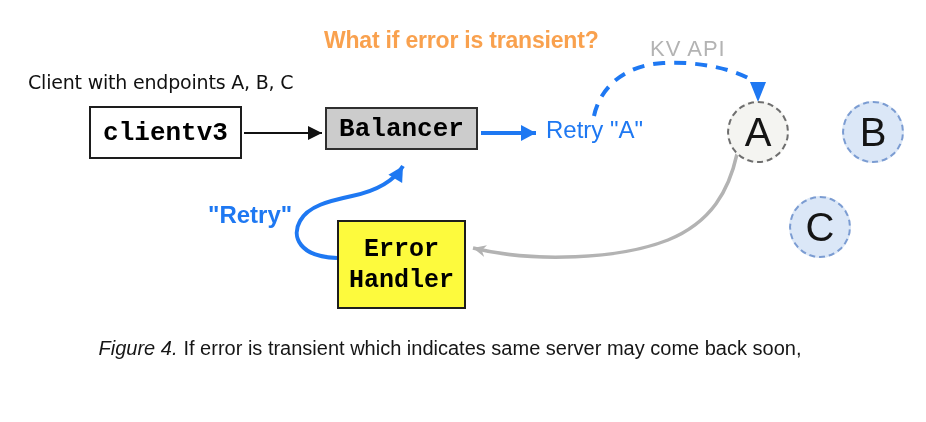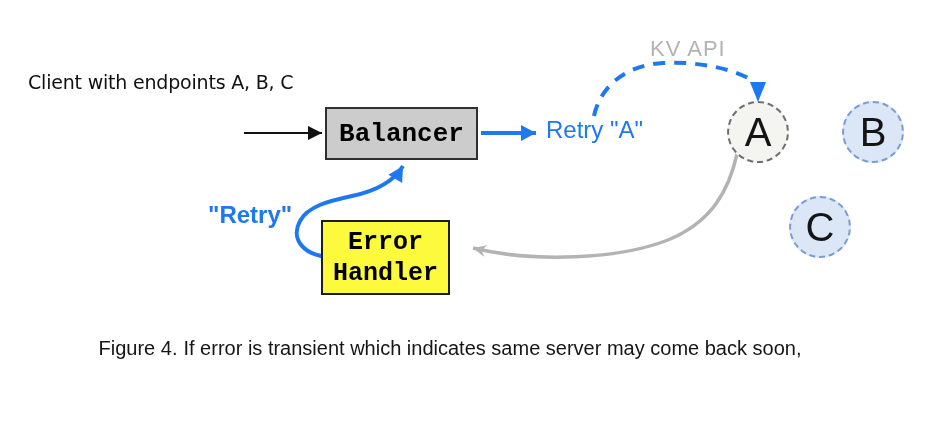--- a/index.html
+++ b/index.html
@@ -16,40 +16,40 @@
   .heading{left:324px;top:27px;font-size:23px;font-weight:bold;color:var(--accent-orange);
            letter-spacing:-0.2px;}
   .kv-api{left:650px;top:36px;font-size:22px;color:var(--muted-gray);letter-spacing:1px;}
   .client-note{left:28px;top:71px;font-size:19px;color:var(--ink);
                font-family:"DejaVu Sans",sans-serif;letter-spacing:-0.2px;}
 
   .box{box-sizing:border-box;border:2px solid #1d1d1d;display:flex;align-items:center;
        justify-content:center;font-family:"Liberation Mono",monospace;font-weight:bold;
        color:#000;background:#fff;text-align:center;}
   .client-box{left:89px;top:106px;width:153px;height:53px;font-size:26px;}
-  .balancer-box{left:325px;top:107px;width:153px;height:53px;font-size:26px;
+  .balancer-box{left:325px;top:107px;width:153px;height:43px;font-size:26px;
                 background:var(--balancer-gray);border-color:#2f2f2f;}
-  .error-box{left:321px;top:220px;width:129px;height:75px;font-size:25px;line-height:31px;
+  .error-box{left:337px;top:220px;width:129px;height:89px;font-size:25px;line-height:31px;
              background:var(--handler-yellow);padding:16px 8px;}
 
   .circle{box-sizing:border-box;width:62px;height:62px;border-radius:50%;
           display:flex;align-items:center;justify-content:center;font-size:40px;color:#151515;}
   .circle-a{left:727px;top:101px;background:var(--endpoint-a-fill);
             border:2px dashed var(--endpoint-a-border);}
   .circle-b{left:842px;top:101px;background:var(--endpoint-bc-fill);
             border:2px dashed var(--endpoint-bc-border);}
   .circle-c{left:789px;top:196px;background:var(--endpoint-bc-fill);
             border:2px dashed var(--endpoint-bc-border);}
 
   .retry-a-label{left:546px;top:116px;font-size:24px;color:var(--accent-blue);}
   .retry-label{left:208px;top:201px;font-size:24px;font-weight:bold;color:var(--accent-blue);}
 
   .caption{left:0;top:334px;width:900px;text-align:center;font-size:20px;line-height:28px;
            color:#161616;}
-  .caption .fig{margin-right:0.3em;}
+  .caption .fig{font-style:italic;margin-right:0.3em;}
 
   .edge{fill:none;}
   .edge-black{stroke:var(--ink);stroke-width:2;}
   .edge-blue{stroke:var(--accent-blue);stroke-width:4;}
   .edge-blue-dashed{stroke:var(--accent-blue);stroke-width:4;stroke-dasharray:12 9;}
   .edge-gray{stroke:var(--muted-gray);stroke-width:3.5;}
   .fill-black{fill:var(--ink);}
   .fill-blue{fill:var(--accent-blue);}
   .fill-gray{fill:var(--muted-gray);}
 </style>
@@ -76,25 +76,27 @@
     <path d="M 481 133 H 536" class="edge edge-blue" marker-end="url(#arrow-blue)"></path>
 
     <path d="M 594 116 C 601 84, 628 65, 663 63 C 700 61, 737 70, 753 81" class="edge edge-blue-dashed"></path>
     <polygon points="750,82 766,82 758,102" class="fill-blue"></polygon>
 
     <path d="M 737 154 C 729 190, 712 222, 668 240 C 620 259, 534 263, 473 248" class="edge edge-gray" marker-end="url(#arrow-gray)"></path>
 
     <path d="M 337 258 C 300 257, 291 237, 300 221 C 308 206, 329 201, 352 196 C 376 191, 394 181, 403 166" class="edge edge-blue" marker-end="url(#arrow-blue)"></path>
   </svg>
 
+  <div class="abs heading">What if error is transient?</div>
 
   <div class="abs kv-api">KV API</div>
 
   <div class="abs client-note">Client with endpoints A, B, C</div>
 
+  <div class="abs box client-box">clientv3</div>
 
   <div class="abs box balancer-box">Balancer</div>
 
   <div class="abs box error-box">Error Handler</div>
 
   <div class="abs circle circle-a">A</div>
 
   <div class="abs circle circle-b">B</div>
 
   <div class="abs circle circle-c">C</div>

